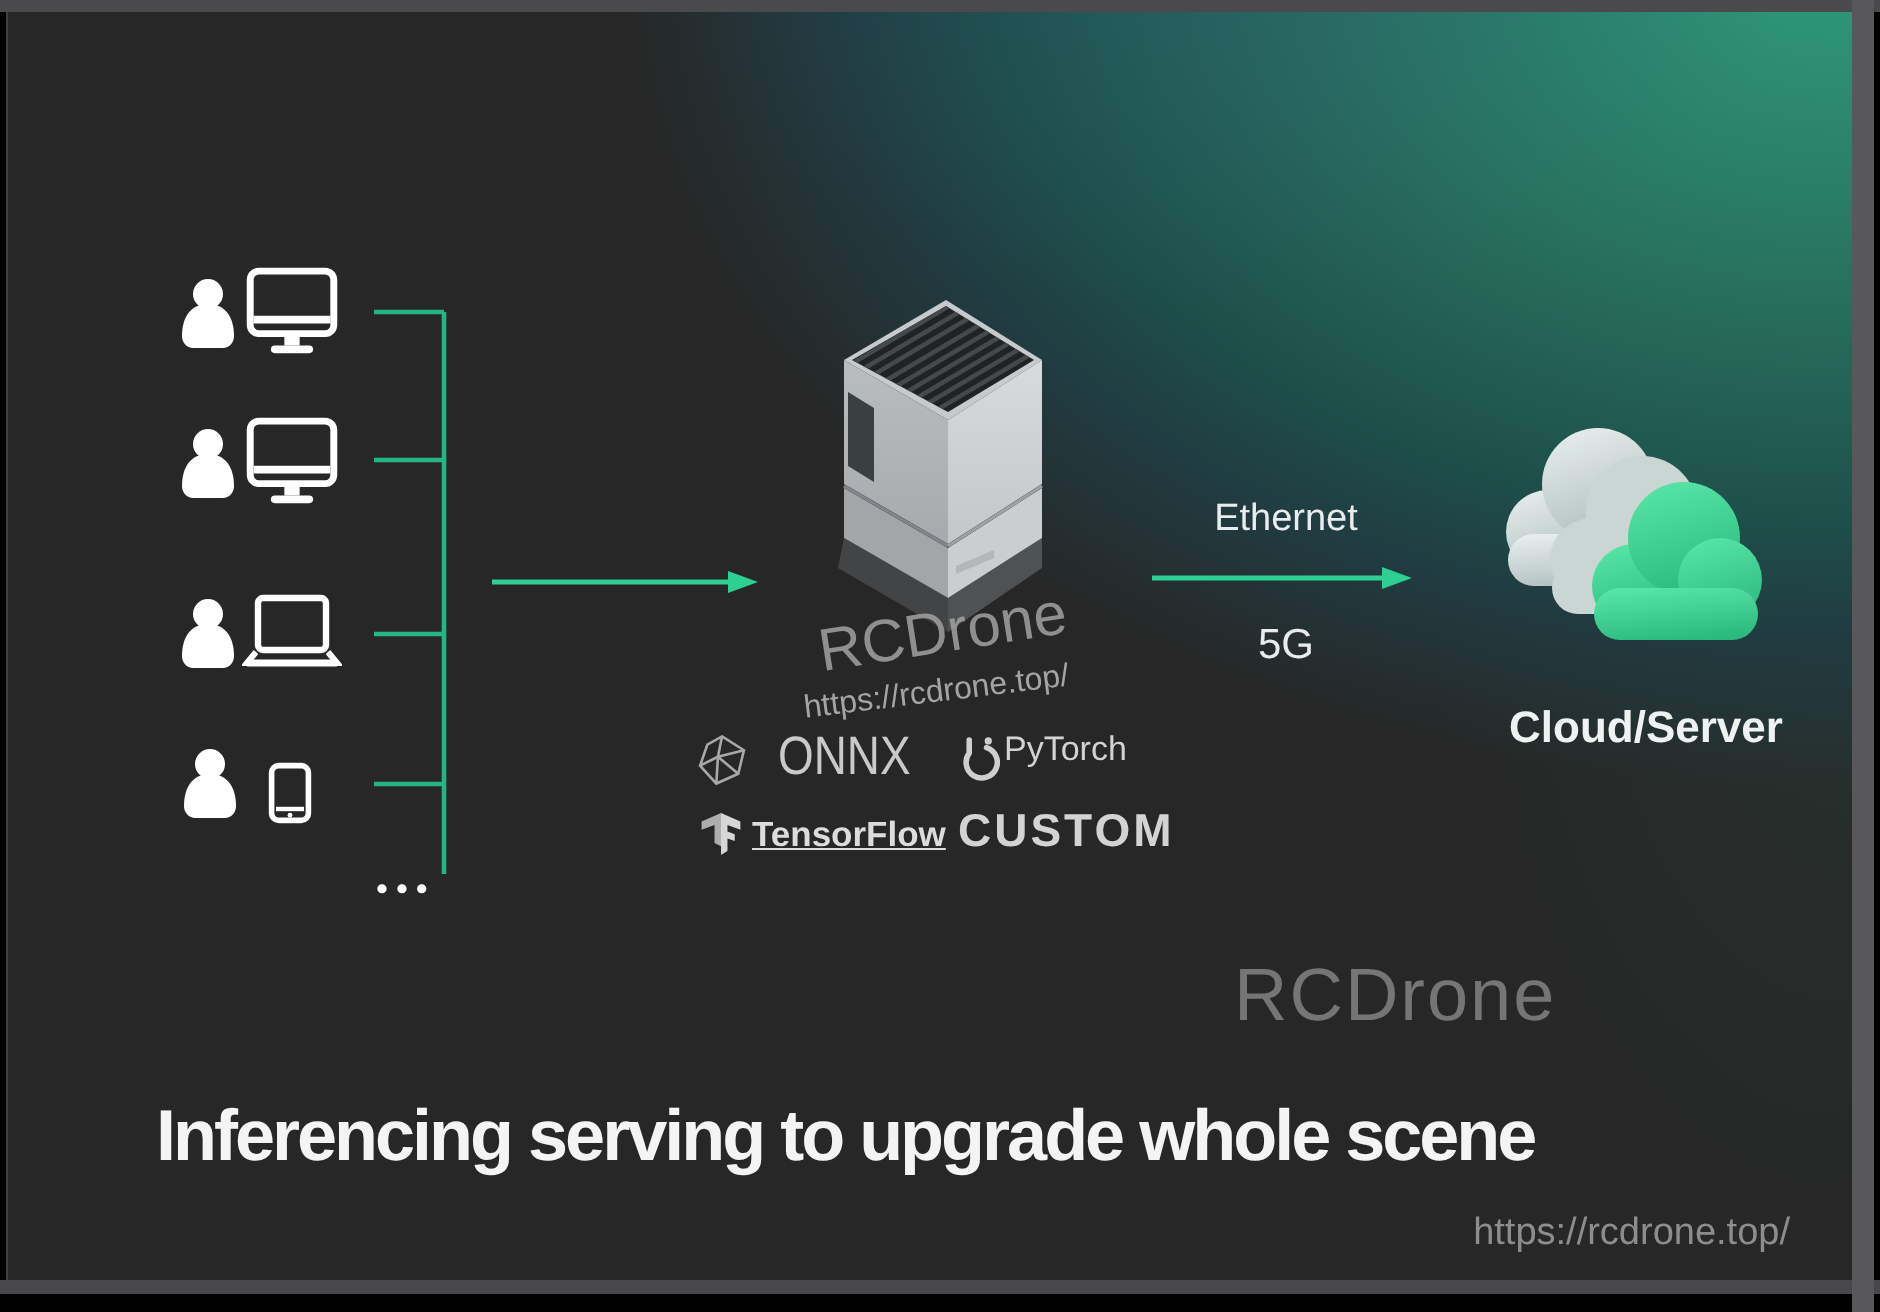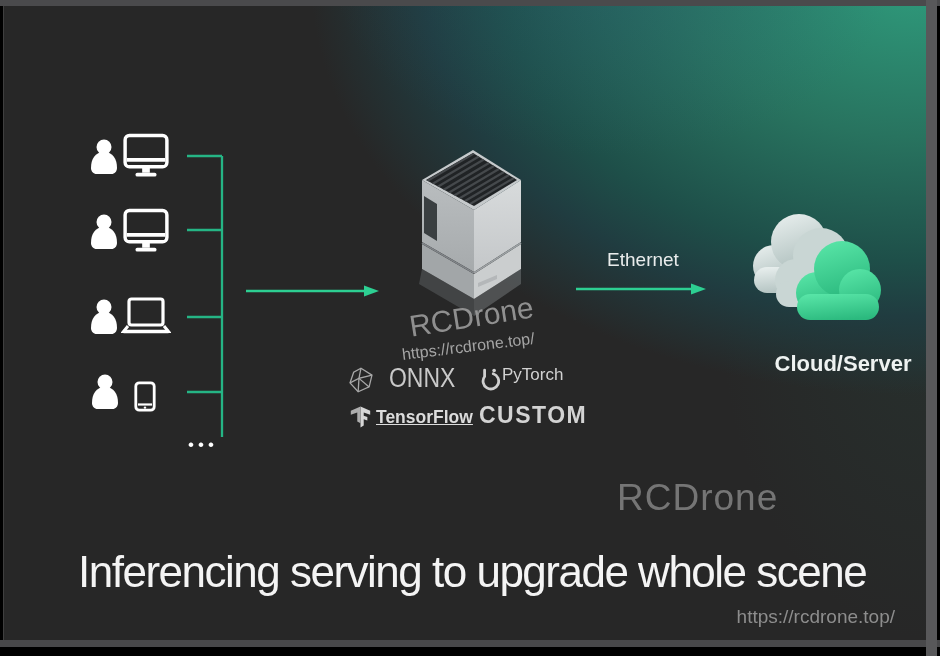--- a/index.html
+++ b/index.html
@@ -13,30 +13,30 @@
   
   #slide{left:3px;top:6px;width:923px;height:634px;
     background:
       radial-gradient(400px 260px at 66% -5%, rgba(45,95,125,.30), rgba(45,95,125,0) 70%),
       radial-gradient(820px 560px at 99% -4%, #2f9b7c 0%, #28735f 28%, #1e4f49 50%, #203c40 60%, rgba(39,39,39,0) 74%),
       radial-gradient(300px 500px at 100% 45%, rgba(40,90,75,.18), rgba(40,90,75,0) 70%),
       #272727;
     border-left:1px solid #3f3f3f;}
   
   .t{color:#e9ecec;white-space:nowrap;}
-  .title{left:74px;top:541px;font-size:44px;letter-spacing:-1.5px;color:#f4f4f4;font-weight:400;}
+  .title{left:74px;top:541px;font-size:36px;letter-spacing:-1.5px;color:#f4f4f4;font-weight:700;}
   .footer-url{right:32px;top:600px;font-size:19px;color:#8d8d8d;}
   .wm-big{left:613px;top:471px;font-size:37px;color:#757575;letter-spacing:1px;}
   .wm-srv-brand{left:403px;top:304px;font-size:30px;color:rgba(158,158,158,.88);
     transform:rotate(-9deg);transform-origin:left top;}
   .wm-srv-url{left:397px;top:340px;font-size:16px;color:rgba(178,178,178,.9);
     transform:rotate(-7deg);transform-origin:left top;}
   .ethernet{left:572px;top:243px;width:134px;text-align:center;font-size:19px;}
   .fiveg{left:572px;top:305px;width:134px;text-align:center;font-size:21px;}
-  .cloud-label{left:744px;top:345px;width:150px;text-align:center;font-size:22px;font-weight:700;color:#eef2f1;margin-left:20px;}
+  .cloud-label{left:744px;top:345px;width:150px;text-align:center;font-size:22px;font-weight:700;color:#eef2f1;}
   .onnx-text{left:385px;top:357px;font-size:27px;color:#c9c9c9;transform:scaleX(.85);transform-origin:left top;}
   .pytorch-text{left:498px;top:359px;font-size:17px;color:#d2d2d2;}
   .tf-text{left:372px;top:401px;font-size:17.5px;font-weight:600;color:#dcdcdc;text-decoration:underline;}
   .custom-text{left:475px;top:396px;font-size:23px;font-weight:800;letter-spacing:1.5px;color:#d3d3d3;}
   .dots{left:184px;top:429px;font-size:17px;letter-spacing:4px;color:#ffffff;}
 </style>
 </head>
 <body>
 
 <div id="stage">
@@ -172,20 +172,21 @@
     </svg>
     <div class="abs t tf-text">TensorFlow</div>
 
     <div class="abs t ethernet">Ethernet</div>
 
     <div class="abs t custom-text">CUSTOM</div>
     <svg class="abs" style="left:570px;top:274px" width="134" height="18" viewBox="0 0 134 18">
       <line x1="2" y1="9" x2="118" y2="9" stroke="#2dcf92" stroke-width="2.5"></line>
       <polygon points="117,3.5 132,9 117,14.5" fill="#2dcf92"></polygon>
     </svg>
+    <div class="abs t fiveg">5G</div>
 
     <svg class="abs" style="left:748px;top:206px" width="140" height="112" viewBox="0 0 140 112">
       <defs>
         <linearGradient id="cGray" x1="0.2" y1="0" x2="0.55" y2="1">
           <stop offset="0" stop-color="#e7eeed"></stop>
             <stop offset="1" stop-color="#aebfbd"></stop>
         </linearGradient>
         <linearGradient id="cGreen" x1="0.3" y1="0" x2="0.6" y2="1">
           <stop offset="0" stop-color="#57e4a6"></stop>
             <stop offset="1" stop-color="#2bb97e"></stop>

